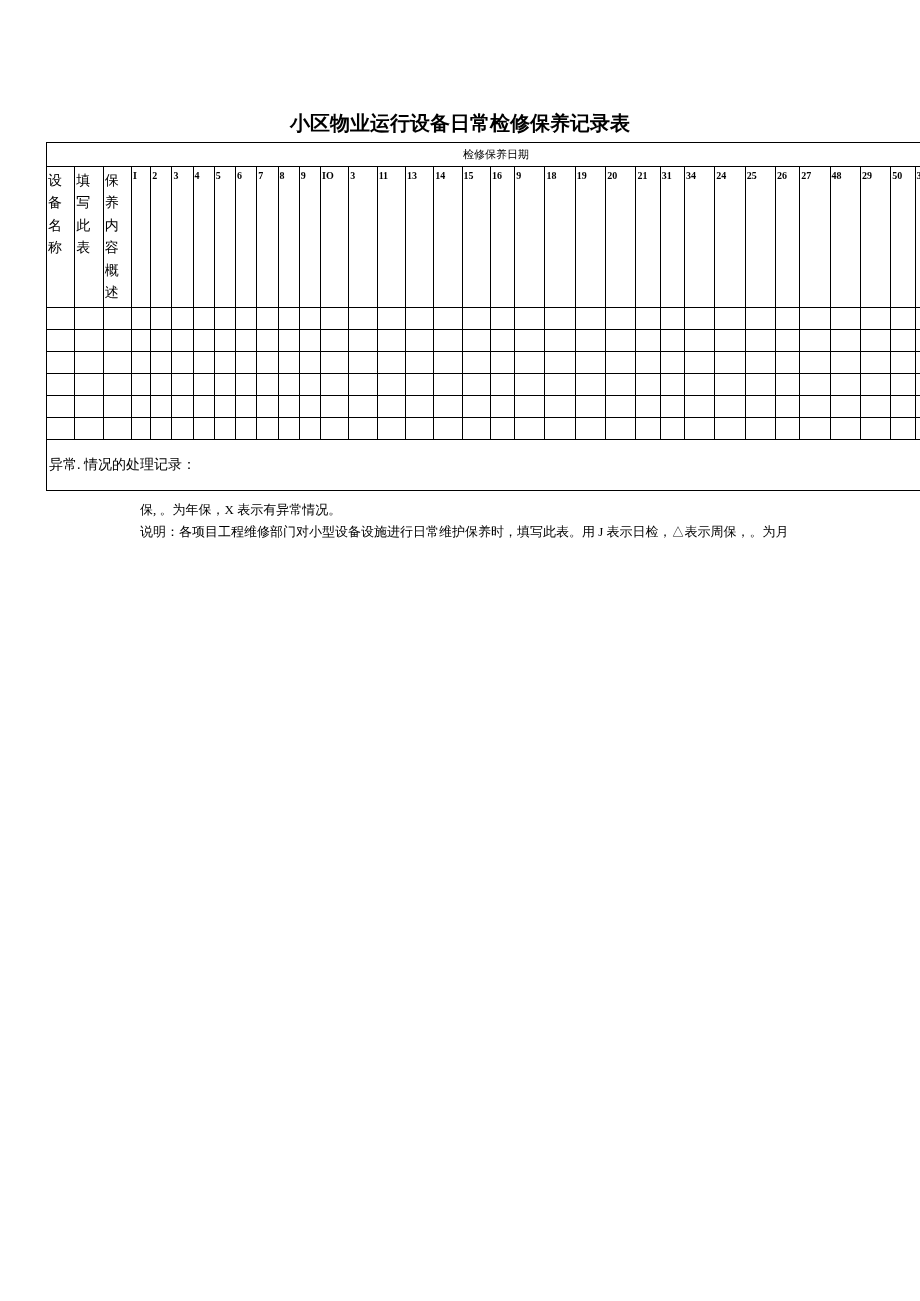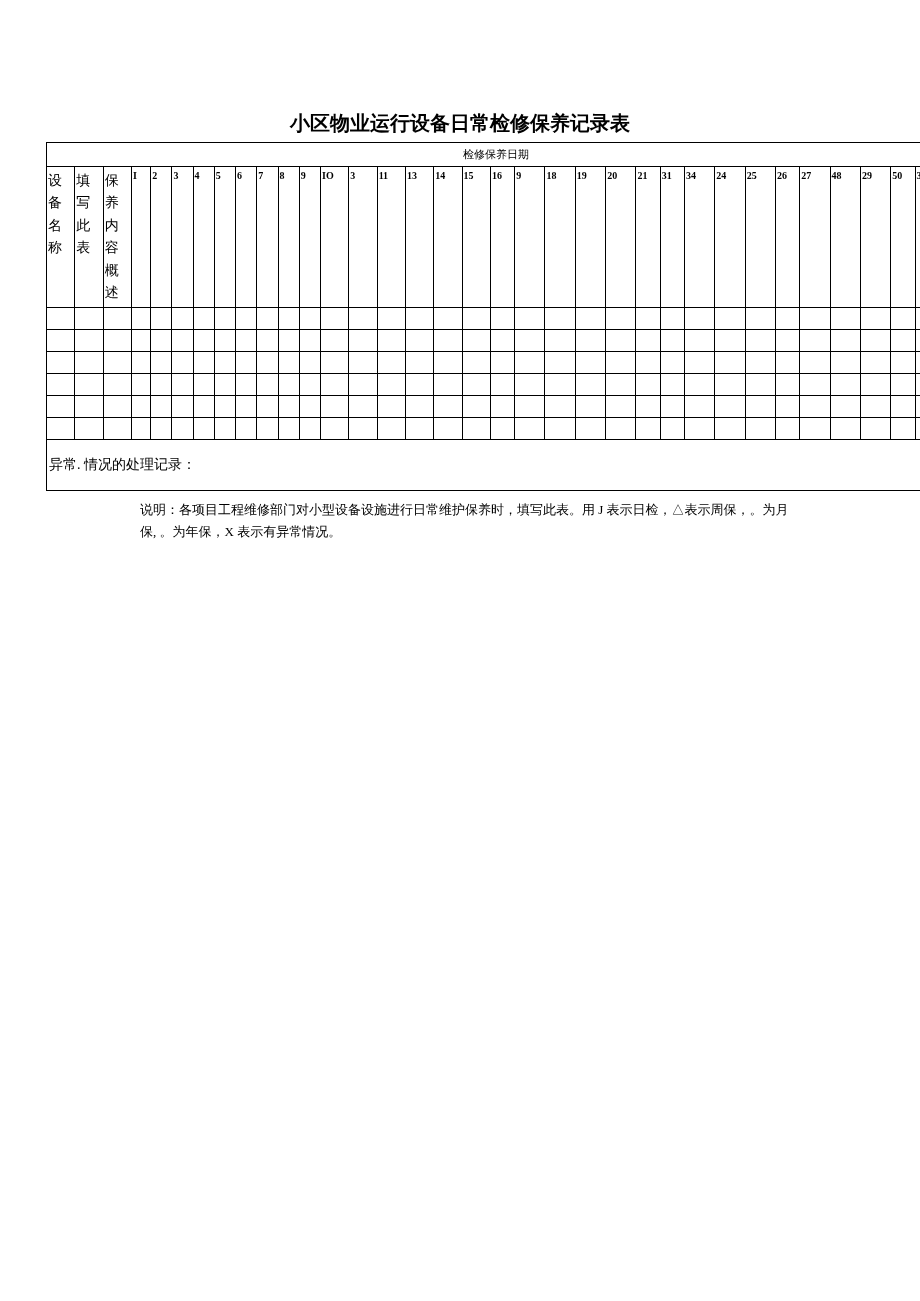--- a/index.html
+++ b/index.html
@@ -373,16 +373,16 @@
     </tr>
 
     <tr class="footer-row">
       <td colspan="34">异常. 情况的处理记录：</td>
     </tr>
 
   </tbody>
     </table>
 
   <div class="notes">
+    <div>保, 。为年保，X 表示有异常情况。</div>
     <div>说明：各项目工程维修部门对小型设备设施进行日常维护保养时，填写此表。用 J 表示日检，△表示周保，。为月</div>
-    <div>保, 。为年保，X 表示有异常情况。</div>
   </div>
 </div>
 
 </body></html>

